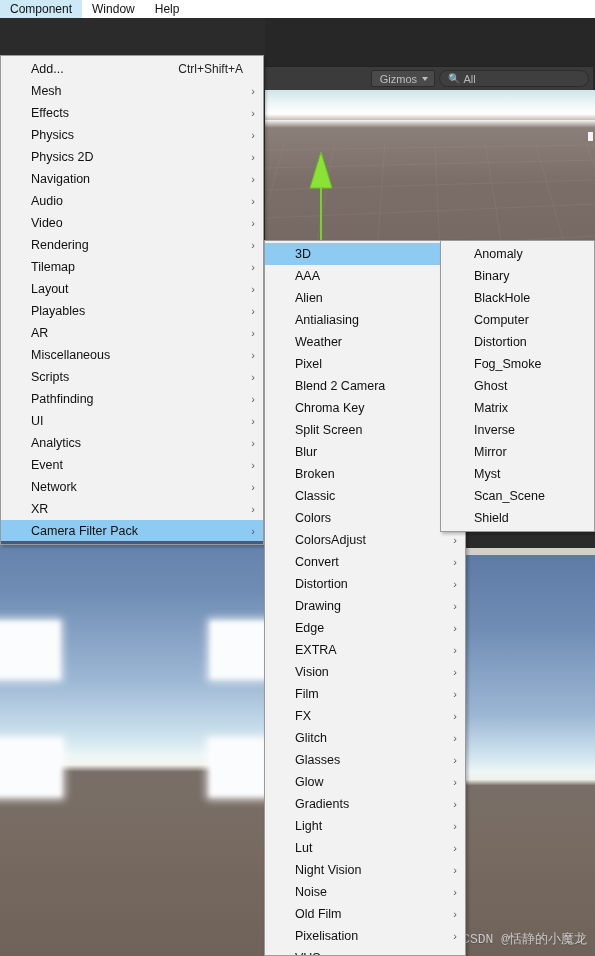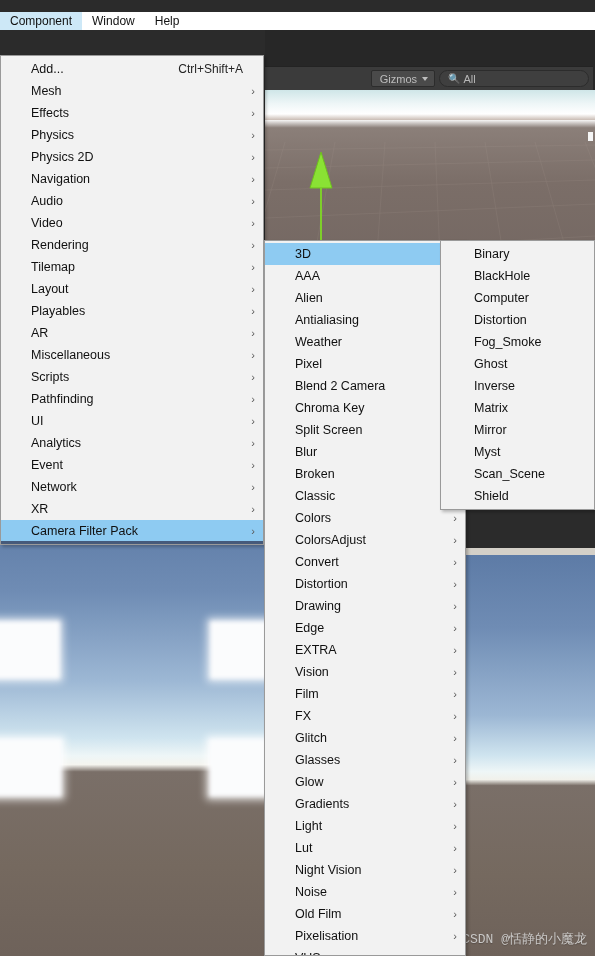--- a/index.html
+++ b/index.html
@@ -96,21 +96,21 @@
   }
   .panel-sep2 {
     position:absolute; left:437px; top:548px; width:3px; height:408px; background:#d4d0c8;
   }
   .panel-top-edge {
     position:absolute; left:440px; top:548px; width:155px; height:7px; background:#d4d0c8;
   }
 
   
   .menubar {
-    position:absolute; left:0; top:12px; width:595px; height:18px;
+    position:absolute; left:0; top:0; width:595px; height:18px;
     background:#ffffff; display:flex; align-items:center;
     font-size:12px; color:#111;
   }
   .menubar-item { padding:2px 10px 3px 10px; height:18px; line-height:14px; }
   .menubar-item.active { background:#cde8f7; }
 
   
   .menu {
     position:absolute;
     background:#f2f2f2;
@@ -450,44 +450,47 @@
         <span class="arrow-r">›</span>
       </div>
       <div class="mi">
         <span class="lbl">VHS</span>
         <span class="arrow-r">›</span>
       </div>
     </div>
 
   <div class="menu menu-3" id="menu3">
       <div class="mi">
+        <span class="lbl">Anomaly</span>
+      </div>
+      <div class="mi">
         <span class="lbl">Binary</span>
       </div>
       <div class="mi">
         <span class="lbl">BlackHole</span>
       </div>
       <div class="mi">
         <span class="lbl">Computer</span>
       </div>
       <div class="mi">
         <span class="lbl">Distortion</span>
       </div>
       <div class="mi">
         <span class="lbl">Fog_Smoke</span>
       </div>
       <div class="mi">
         <span class="lbl">Ghost</span>
       </div>
       <div class="mi">
+        <span class="lbl">Matrix</span>
+      </div>
+      <div class="mi">
         <span class="lbl">Inverse</span>
       </div>
       <div class="mi">
-        <span class="lbl">Matrix</span>
-      </div>
-      <div class="mi">
         <span class="lbl">Mirror</span>
       </div>
       <div class="mi">
         <span class="lbl">Myst</span>
       </div>
       <div class="mi">
         <span class="lbl">Scan_Scene</span>
       </div>
       <div class="mi">
         <span class="lbl">Shield</span>

